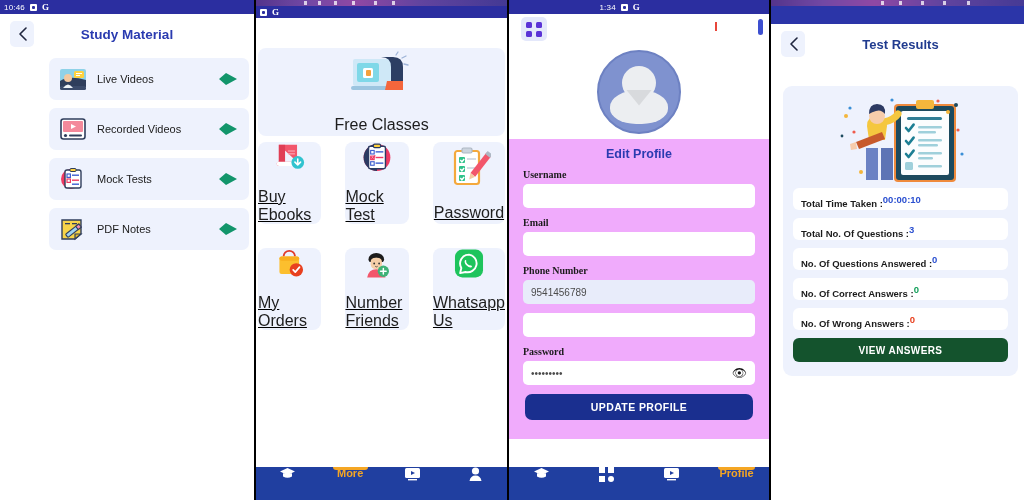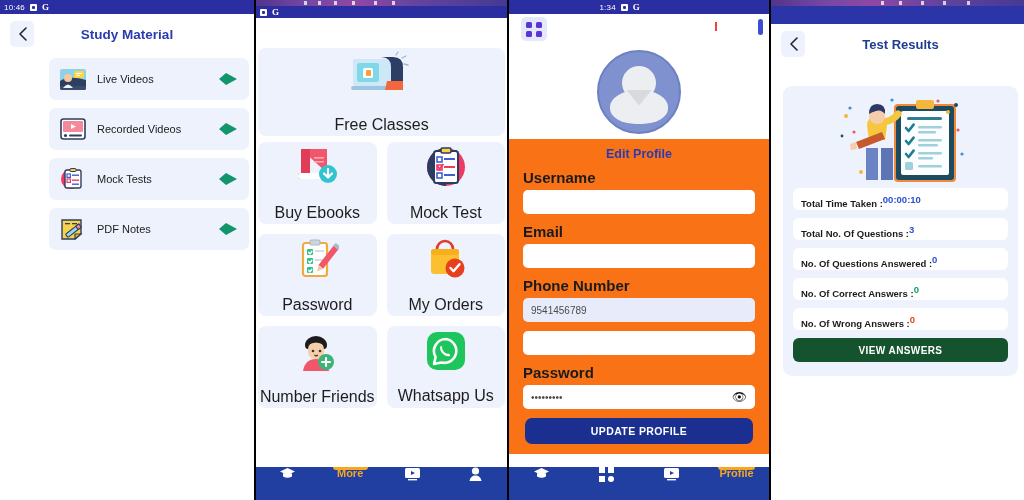--- a/index.html
+++ b/index.html
@@ -68,21 +68,21 @@
 
   
   .p2-topbar { height: 30px; background:#fff; }
   .grid-wrap { padding: 0 2px; }
   .card {
     background:#eef2fd; border-radius:8px;
     display:flex; flex-direction:column; align-items:center; justify-content:center;
   }
   .card-label { font-size:16px; color:#1d1d1d; margin-top:15px; }
   .wide-card { height: 88px; margin-bottom: 6px; }
-  .grid2 { display:grid; grid-template-columns: 1fr 1fr; gap: 10px; }
+  .grid2 { display:grid; grid-template-columns: 1fr 1fr 1fr; gap: 24px; text-decoration: underline; }
   .grid2 .card { height: 82px; }
 
   
   .botnav {
     position:absolute; bottom:0; left:0; right:0; height:33px;
     background:#203fa0; display:flex; align-items:center;
   }
   .botnav .navitem {
     flex:1; display:flex; align-items:flex-start; justify-content:center;
     color:#fff; font-size:11px; position:relative; height:100%;
@@ -111,23 +111,23 @@
   .avatar {
     width: 84px; height:84px; border-radius:50%;
     background:#7f92cf; border:2px solid #6d81c2;
     display:flex; align-items:flex-end; justify-content:center; overflow:hidden;
     position:relative;
   }
   .avatar .head { position:absolute; top:14px; width:34px; height:34px; border-radius:50%; background:#eceef1; }
   .avatar .body { position:absolute; bottom:8px; width:58px; height:34px; border-radius:50% 50% 45% 45%; background:#eceef1; }
   .avatar .notch { position:absolute; bottom:26px; width:26px; height:16px; background:#d8dadd;
                    clip-path: polygon(0 0, 100% 0, 50% 100%); }
-  .form-sheet { background:#f97316; padding: 8px 14px 10px; min-height: 300px; }
+  .form-sheet { background:#f0abfc; padding: 8px 14px 10px; min-height: 300px; }
   .form-title { text-align:center; color:#2a3bb0; font-size:12.5px; font-weight:bold; margin-bottom:8px; }
-  .flabel { font-size:15px; color:#1b1b1b; margin-bottom:4px; font-weight:600; }
+  .flabel { font-size:10px; color:#1b1b1b; margin-bottom:4px; font-weight:600;font-family:Liberation Serif, serif; }
   .finput {
     height:24px; background:#fff; border-radius:5px; margin-bottom:9px;
     display:flex; align-items:center; padding:0 8px;
     font-size:10px; color:#4b4b4b;
   }
   .finput.filled { background:#e8ecfa; }
   .finput.pw { justify-content:space-between; }
   .eye { font-size:12px; color:#111; }
   .update-btn {
     background:#1a2f8f; color:#fff; border-radius:7px; height:26px;

